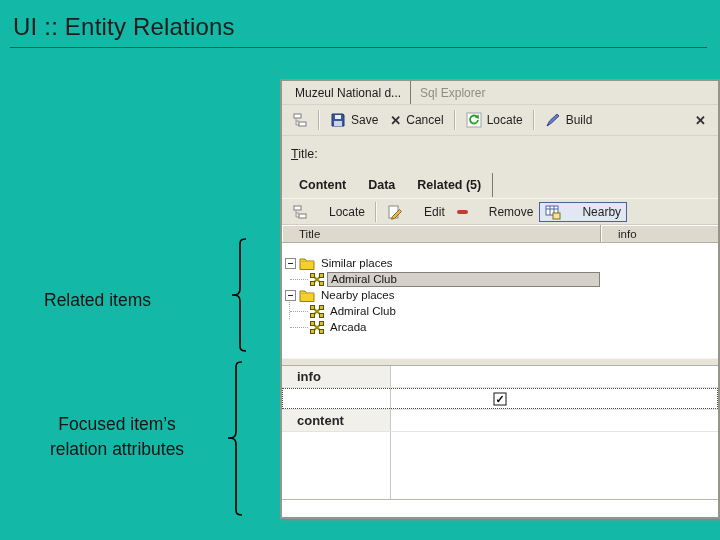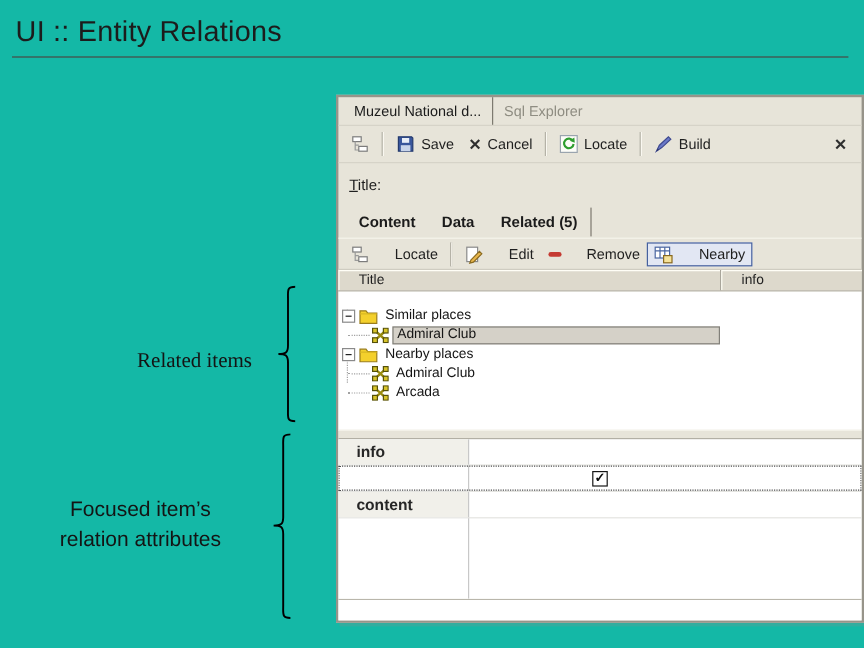--- a/index.html
+++ b/index.html
@@ -3,21 +3,21 @@
 <meta charset="utf-8">
 <style>
   html,body{margin:0;padding:0;background:#fff;}
   body{width:720px;height:540px;font-family:"Liberation Sans",sans-serif;-webkit-font-smoothing:antialiased;}
   .slide{position:relative;width:720px;height:540px;background:#14b8a6;overflow:hidden;}
 
   
   .slide-title{position:absolute;left:13px;top:13px;font-size:24px;color:#1c1c1c;letter-spacing:.2px;}
   .title-rule{position:absolute;left:10px;top:47px;width:697px;border-top:1px solid #4a4a45;}
   .annotation{position:absolute;color:#141414;font-size:17.5px;line-height:25px;}
-  .ann-related{left:60px;top:288px;width:150px;text-align:right;font-family:Liberation Serif, serif;}
+  .ann-related{left:44px;top:288px;width:150px;text-align:left;}
   .ann-focused{left:27px;top:412px;width:180px;text-align:center;}
   .brace{position:absolute;}
 
   
   .app{position:absolute;left:256px;top:79px;width:440px;height:440px;box-sizing:border-box;
        border:2px solid #97948a;background:#e7e4d9;box-shadow:3px 3px 0 rgba(140,140,140,.25);
        display:flex;flex-direction:column;font-size:12px;color:#1f1f1f;margin-left:24px;}
 
   .doc-tabs{height:23px;flex:0 0 23px;display:flex;align-items:stretch;padding-left:4px;border-bottom:1px solid #d6d3c8;}
   .doc-tab{display:flex;align-items:center;padding:0 9px;font-size:12px;}

